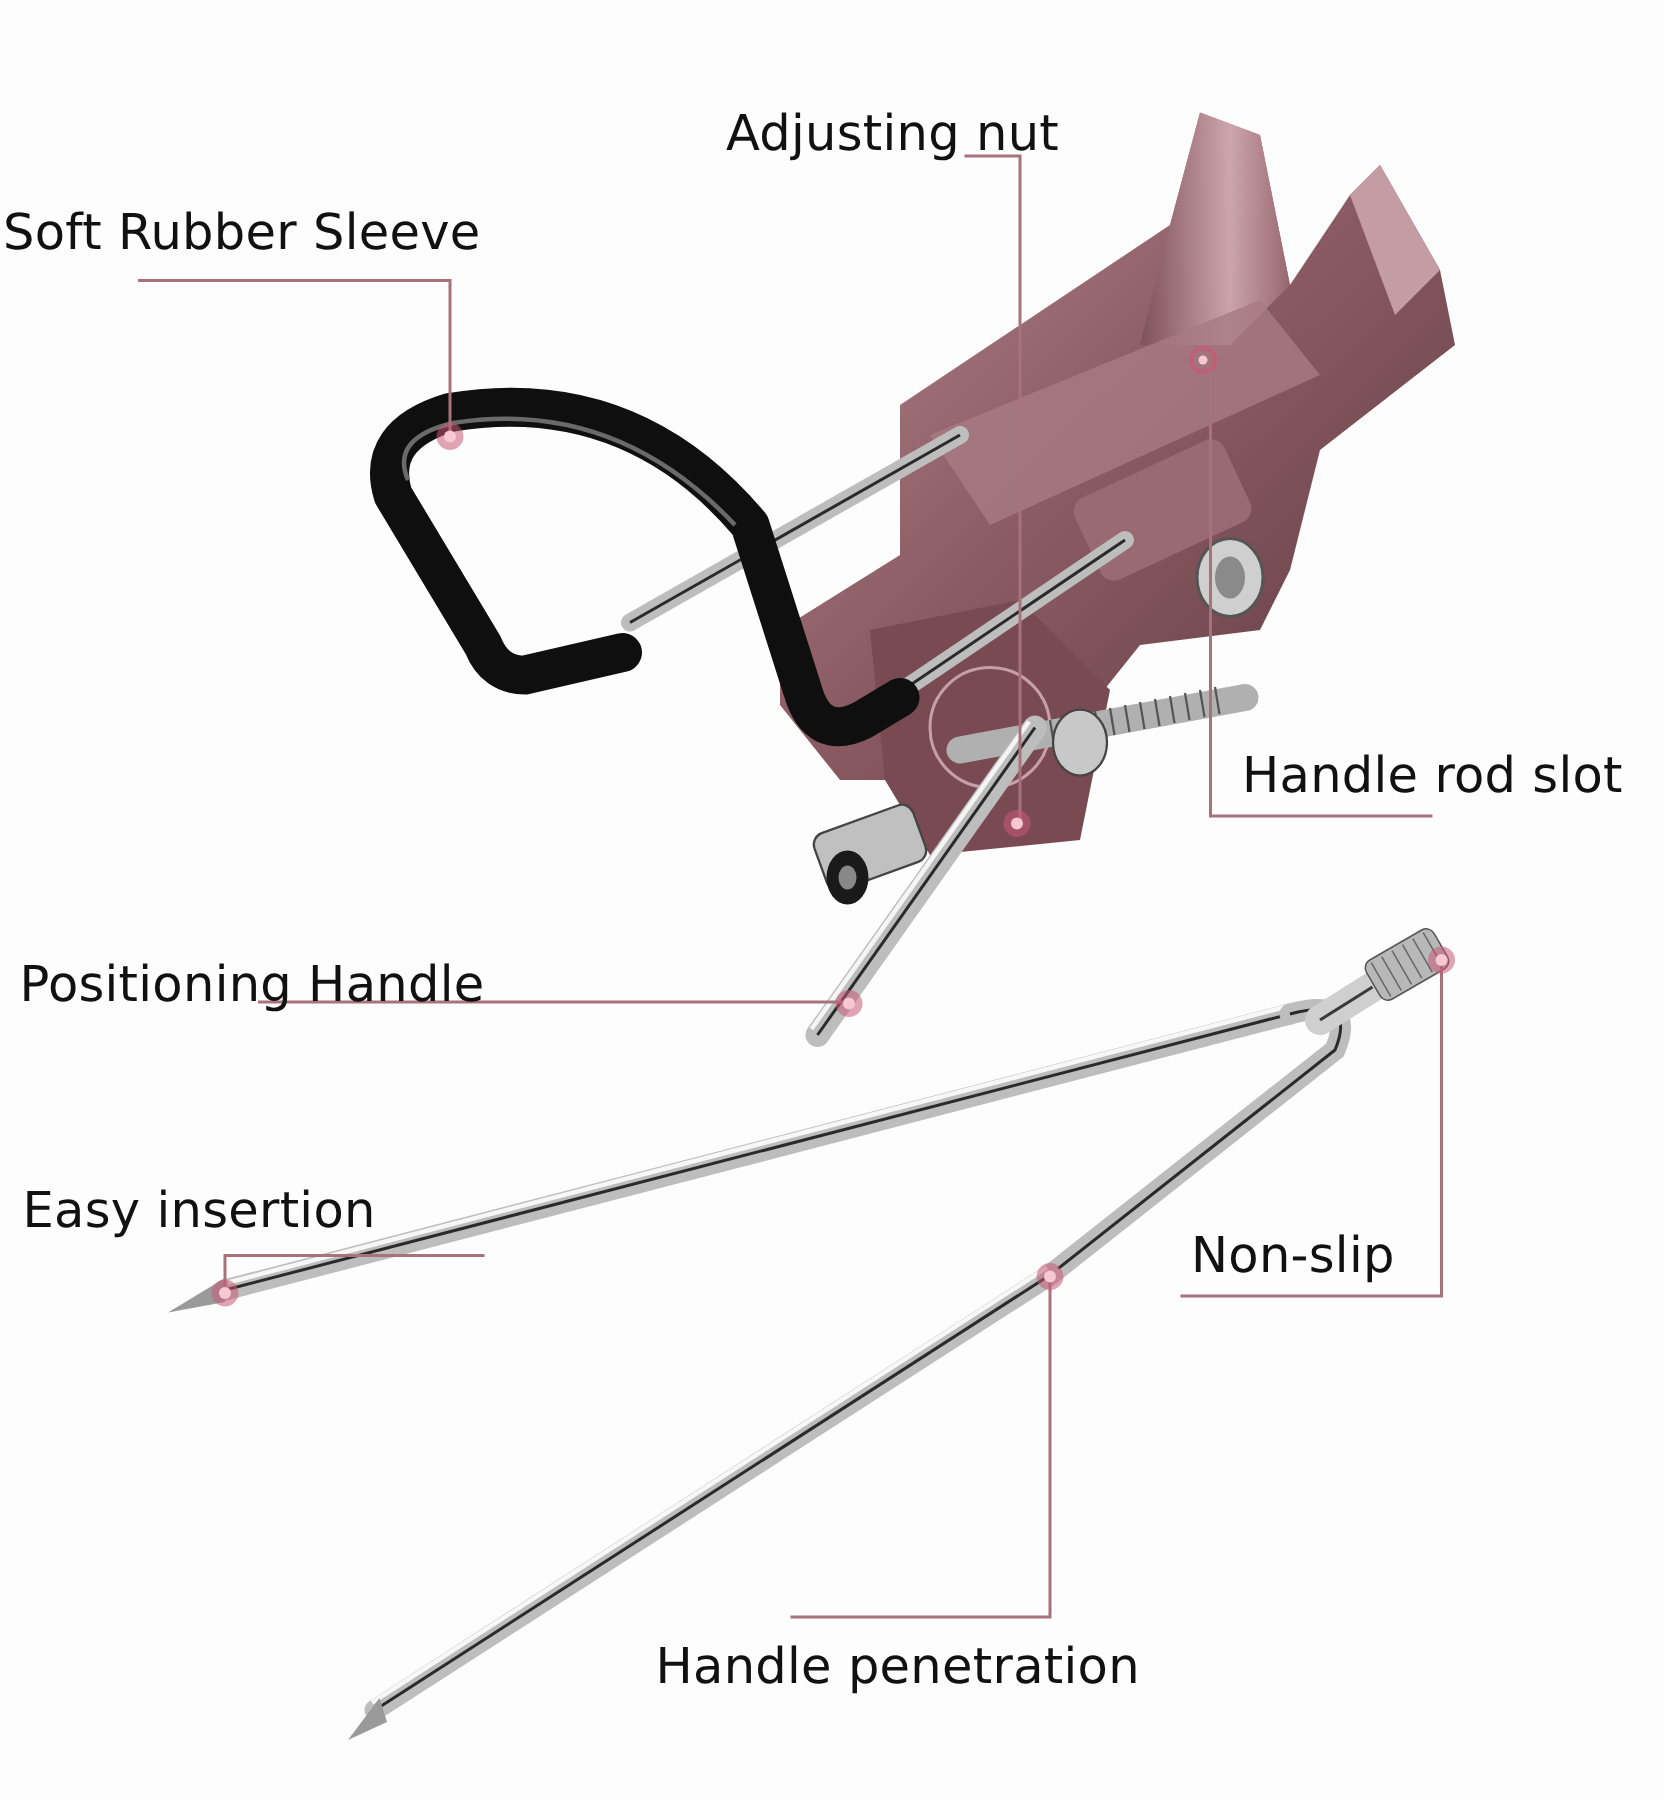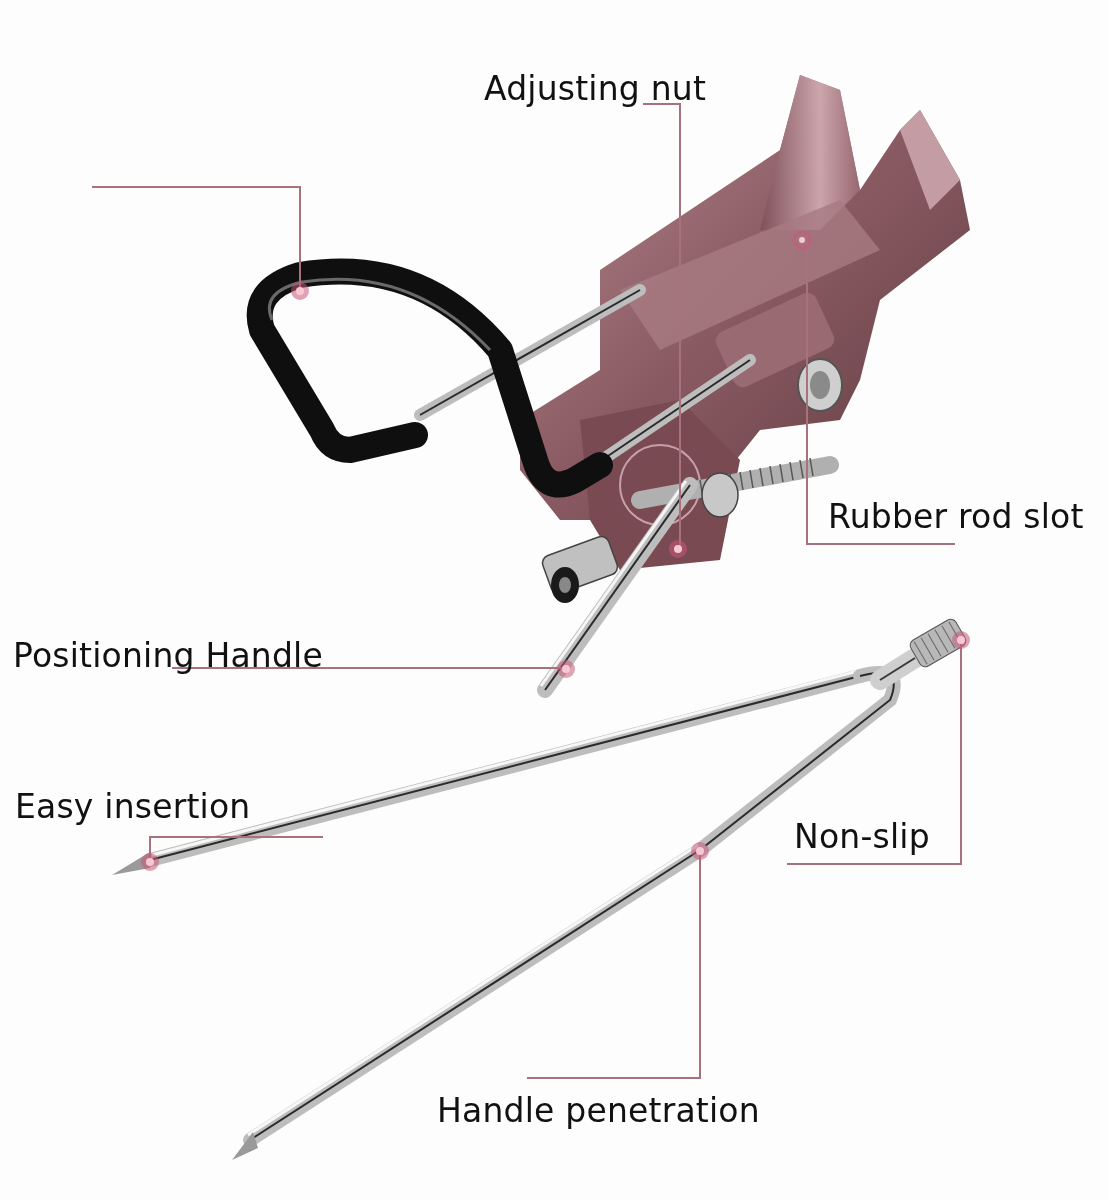--- a/index.html
+++ b/index.html
@@ -158,18 +158,19 @@
           <circle cx="700" cy="851" r="4" fill="#f7c8d4"></circle>
         </g>
       <g>
           <circle cx="150" cy="862" r="9" fill="#c85a78" opacity="0.55"></circle>
           <circle cx="150" cy="862" r="4" fill="#f7c8d4"></circle>
         </g>
     </g>
   </svg>
 
   <div class="label" style="left:484px; top:72px;">Adjusting nut</div>
-  <div class="label" style="left:828px; top:500px;">Rubber rod slot</div>
+  <div class="label" style="left:2px; top:138px;">Soft Rubber Sleeve</div>
+  <div class="label" style="left:828px; top:500px;">Handle rod slot</div>
   <div class="label" style="left:13px; top:615px;margin-top:24px;">Positioning Handle</div>
   <div class="label" style="left:15px; top:790px;">Easy insertion</div>
   <div class="label" style="left:794px; top:820px;">Non-slip</div>
   <div class="label" style="left:437px; top:1094px;">Handle penetration</div>
 </div>
 
 </body></html>

